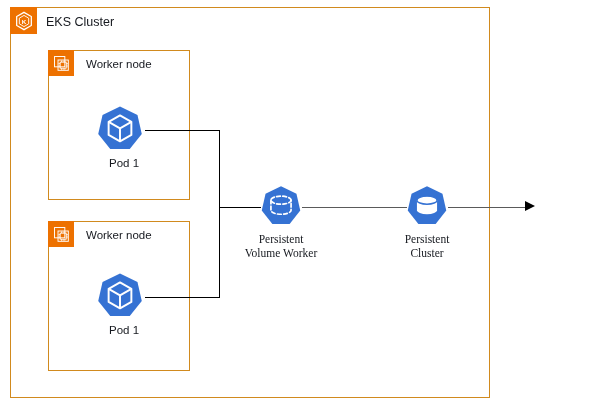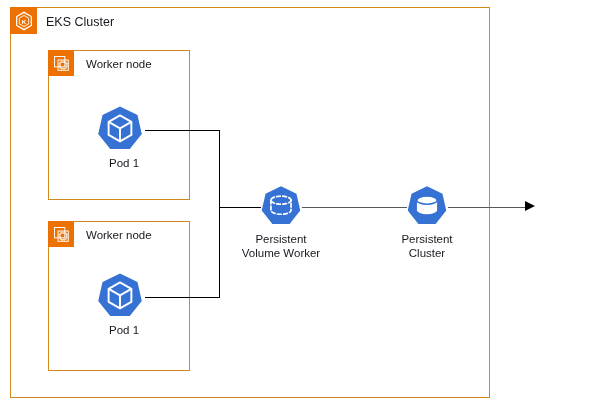--- a/index.html
+++ b/index.html
@@ -35,21 +35,21 @@
     text-align:center;white-space:nowrap;color:#16191F;
     font-size:11.5px;line-height:13.5px;
   }
 
   #pod1{left:120px;top:130px;}
   #pod2{left:120px;top:297px;}
   #pvc{left:281px;top:207px;}
   #pv{left:427px;top:207px;}
 
   #pod1 .node-caption,#pod2 .node-caption{top:27px;padding-left:8px;}
-  #pvc .node-caption,#pv .node-caption{top:26px;}
+  #pvc .node-caption,#pv .node-caption{top:26px;font-family:Liberation Serif, serif;}
 
   
   .conn{position:absolute;background:#000;}
   .conn-grey{position:absolute;background:#5A5A5A;}
 
   
   #fsx-box{
     position:absolute;left:535px;top:182px;width:57px;height:56px;
     background:#7AA116;box-sizing:border-box;
     display:flex;align-items:center;justify-content:center;

